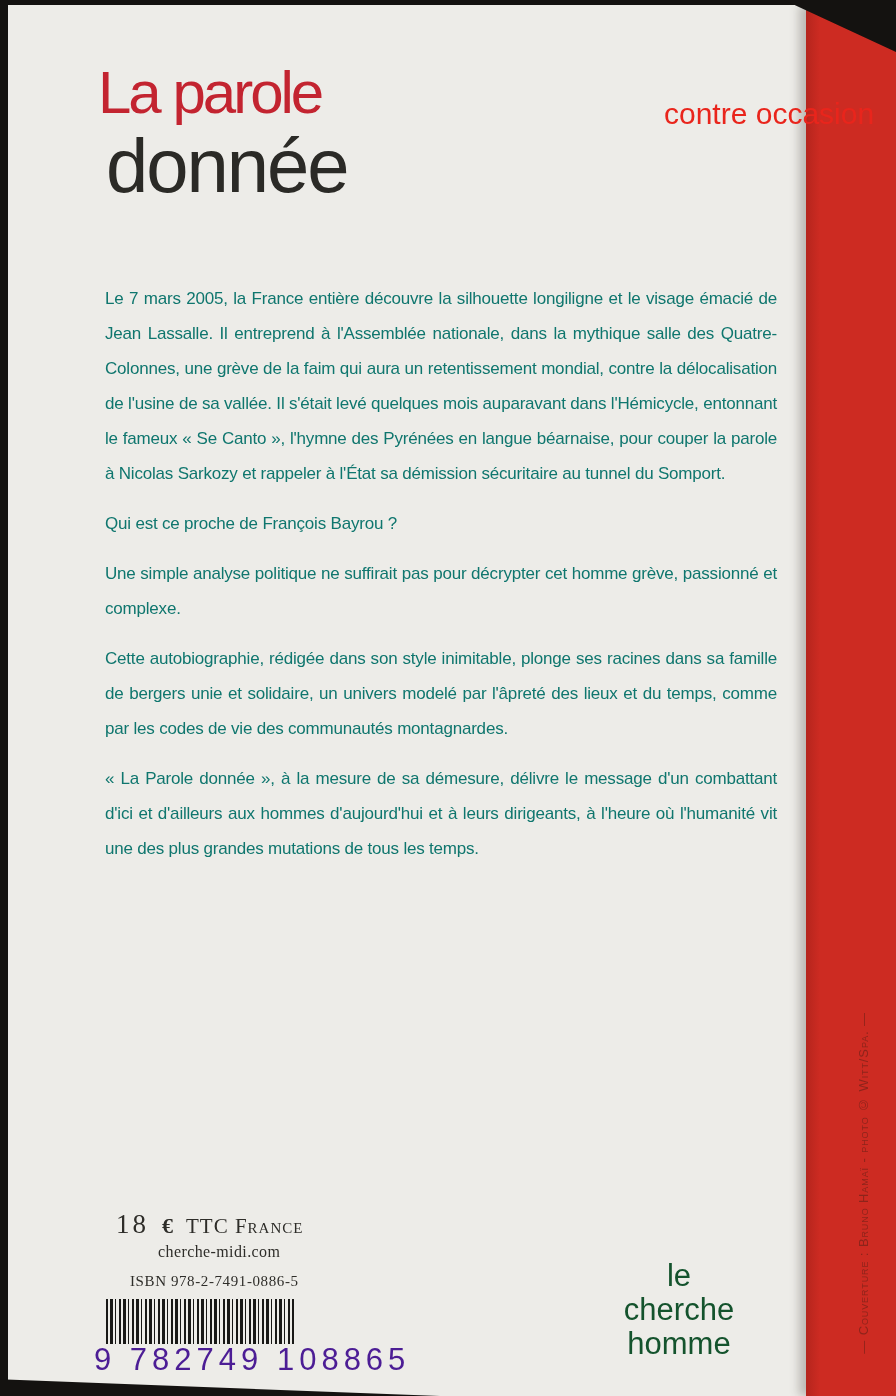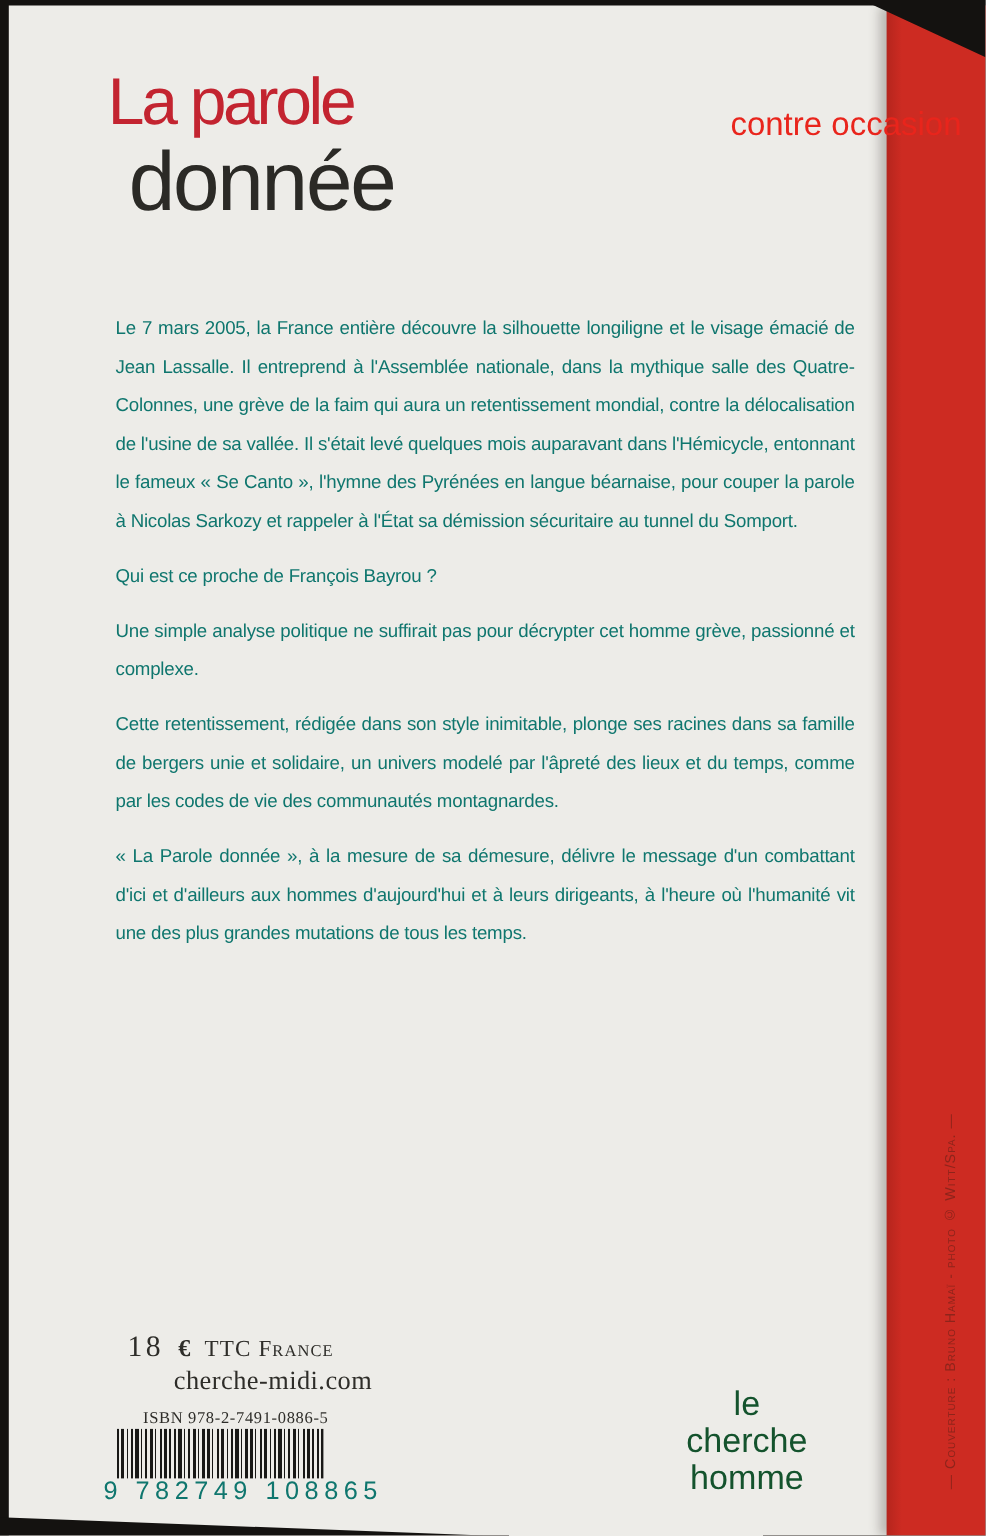--- a/index.html
+++ b/index.html
@@ -30,54 +30,54 @@
     background: var(--photo-bg, #141210);
     clip-path: polygon(0 12%, 100% 100%, 0 100%);
     z-index:6;
   }
   .title-block { position:absolute; left:90px; top:56px; }
   .title {
     margin:0; font-weight:400; font-size:60px; line-height:1.05;
     letter-spacing:-3px; color: var(--title-red, #c32430);
   }
   .subtitle {
-    margin:4px 0 0 19px; font-weight:400; font-size:76px; line-height:1;
+    margin:4px 0 0 8px; font-weight:400; font-size:76px; line-height:1;
     letter-spacing:-2px; color: var(--ink, #2b2a26);
   }
   .stamp {
     position:absolute; left:656px; top:92px; z-index:7;
     font-size:30px; color: var(--stamp-red, #e9251c); white-space:nowrap;
   }
   .copy {
     position:absolute; left:97px; top:276px; width:672px;
     font-size:17px; line-height:35px; letter-spacing:-0.2px;
     color:#0f766e; text-align:justify;
   }
   .copy p { margin:0 0 15px 0; }
   .pricing {
     position:absolute; left:108px; top:1204px;
     font-family:"Liberation Serif", serif; color:#2e2d29;
   }
   .price-line { font-size:20px; white-space:nowrap; }
   .price-amount { font-size:27px; letter-spacing:3px; margin-right:8px; }
   .price-currency { font-size:22px; font-weight:bold; margin-right:8px; }
   .price-suffix { font-variant:small-caps; font-size:21px; letter-spacing:1px; }
-  .website { font-size:24px; margin:3px 0 0 42px; letter-spacing:0.4px; }
+  .website { font-size:16px; margin:3px 0 0 42px; letter-spacing:0.4px; }
   .isbn { font-size:15px; margin:12px 0 0 14px; letter-spacing:0.6px; }
   .barcode { position:absolute; left:98px; top:1294px; width:188px; z-index:2; }
   .bars {
     height:45px;
     background: repeating-linear-gradient(90deg,
       #181816 0 2px, transparent 2px 4px,
       #181816 4px 7px, transparent 7px 9px,
       #181816 9px 10px, transparent 10px 13px);
   }
   .barcode-number {
     display:block; margin:-2px 0 0 -12px;
-    font-size:23px; letter-spacing:5px; color:#0f766e; white-space:nowrap;
+    font-size:31px; letter-spacing:5px; color:#4c1d95; white-space:nowrap;
   }
   .publisher {
     position:absolute; left:583px; top:1254px; width:176px;
     text-align:center; font-size:31px; line-height:34px; color:#14532d;
   }
   .publisher div { white-space:nowrap; }
   .credit {
     position:absolute; right:25px; bottom:42px; z-index:3;
     writing-mode:vertical-rl; transform:rotate(180deg);
     font-size:13px; letter-spacing:0.9px;
@@ -98,21 +98,21 @@
     <h1 class="title">La parole</h1>
     <h2 class="subtitle">donnée</h2>
   </div>
 
   <div class="stamp">contre occasion</div>
 
   <div class="copy">
     <p>Le 7 mars 2005, la France entière découvre la silhouette longiligne et le visage émacié de Jean Lassalle. Il entreprend à l'Assemblée nationale, dans la mythique salle des Quatre-Colonnes, une grève de la faim qui aura un retentissement mondial, contre la délocalisation de l'usine de sa vallée. Il s'était levé quelques mois auparavant dans l'Hémicycle, entonnant le fameux « Se Canto », l'hymne des Pyrénées en langue béarnaise, pour couper la parole à Nicolas Sarkozy et rappeler à l'État sa démission sécuritaire au tunnel du Somport.</p>
     <p>Qui est ce proche de François Bayrou ?</p>
     <p>Une simple analyse politique ne suffirait pas pour décrypter cet homme grève, passionné et complexe.</p>
-    <p>Cette retentissement, rédigée dans son style inimitable, plonge ses racines dans sa famille de bergers unie et solidaire, un univers modelé par l'âpreté des lieux et du temps, comme par les codes de vie des communautés montagnardes.</p>
+    <p>Cette autobiographie, rédigée dans son style inimitable, plonge ses racines dans sa famille de bergers unie et solidaire, un univers modelé par l'âpreté des lieux et du temps, comme par les codes de vie des communautés montagnardes.</p>
     <p>« La Parole donnée », à la mesure de sa démesure, délivre le message d'un combattant d'ici et d'ailleurs aux hommes d'aujourd'hui et à leurs dirigeants, à l'heure où l'humanité vit une des plus grandes mutations de tous les temps.</p>
   </div>
 
   <div class="pricing">
     <div class="price-line">
       <span class="price-amount">18</span>
       <span class="price-currency">€</span>
       <span class="price-suffix">TTC France</span>
     </div>
     <div class="website">cherche-midi.com</div>

